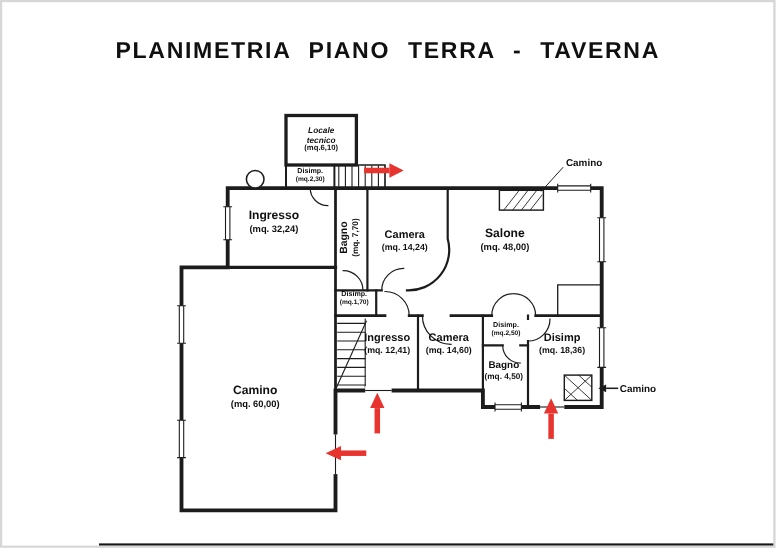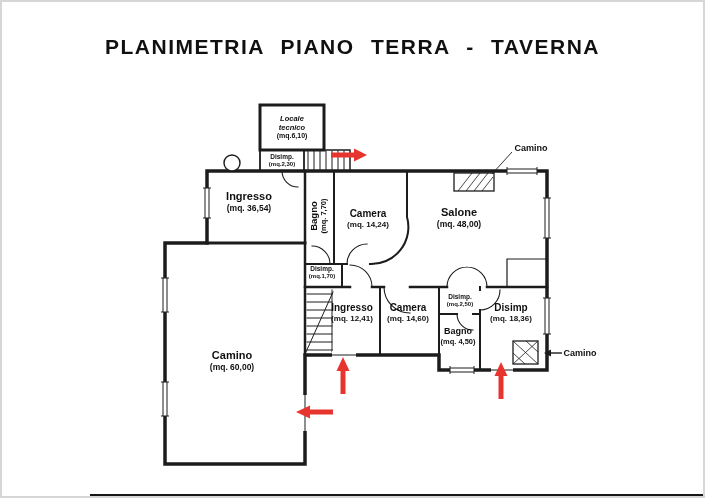--- a/index.html
+++ b/index.html
@@ -170,21 +170,21 @@
       <div class="ra">(mq.6,10)</div>
     </div>
 
     <div class="lbl small" style="left:280px;top:158px">
       <div class="rn">Disimp.</div>
       <div class="ra">(mq.2,30)</div>
     </div>
 
     <div class="lbl big" style="left:247px;top:200px">
       <div class="rn">Ingresso</div>
-      <div class="ra">(mq. 36,54)</div>
+      <div class="ra">(mq. 32,24)</div>
     </div>
 
     <div class="lbl vert" style="left:316px;top:214px">
       <div class="rn">Bagno</div>
       <div class="ra">(mq. 7,70)</div>
     </div>
 
     <div class="lbl" style="left:366px;top:217px">
       <div class="rn">Camera</div>
       <div class="ra">(mq. 14,24)</div>

